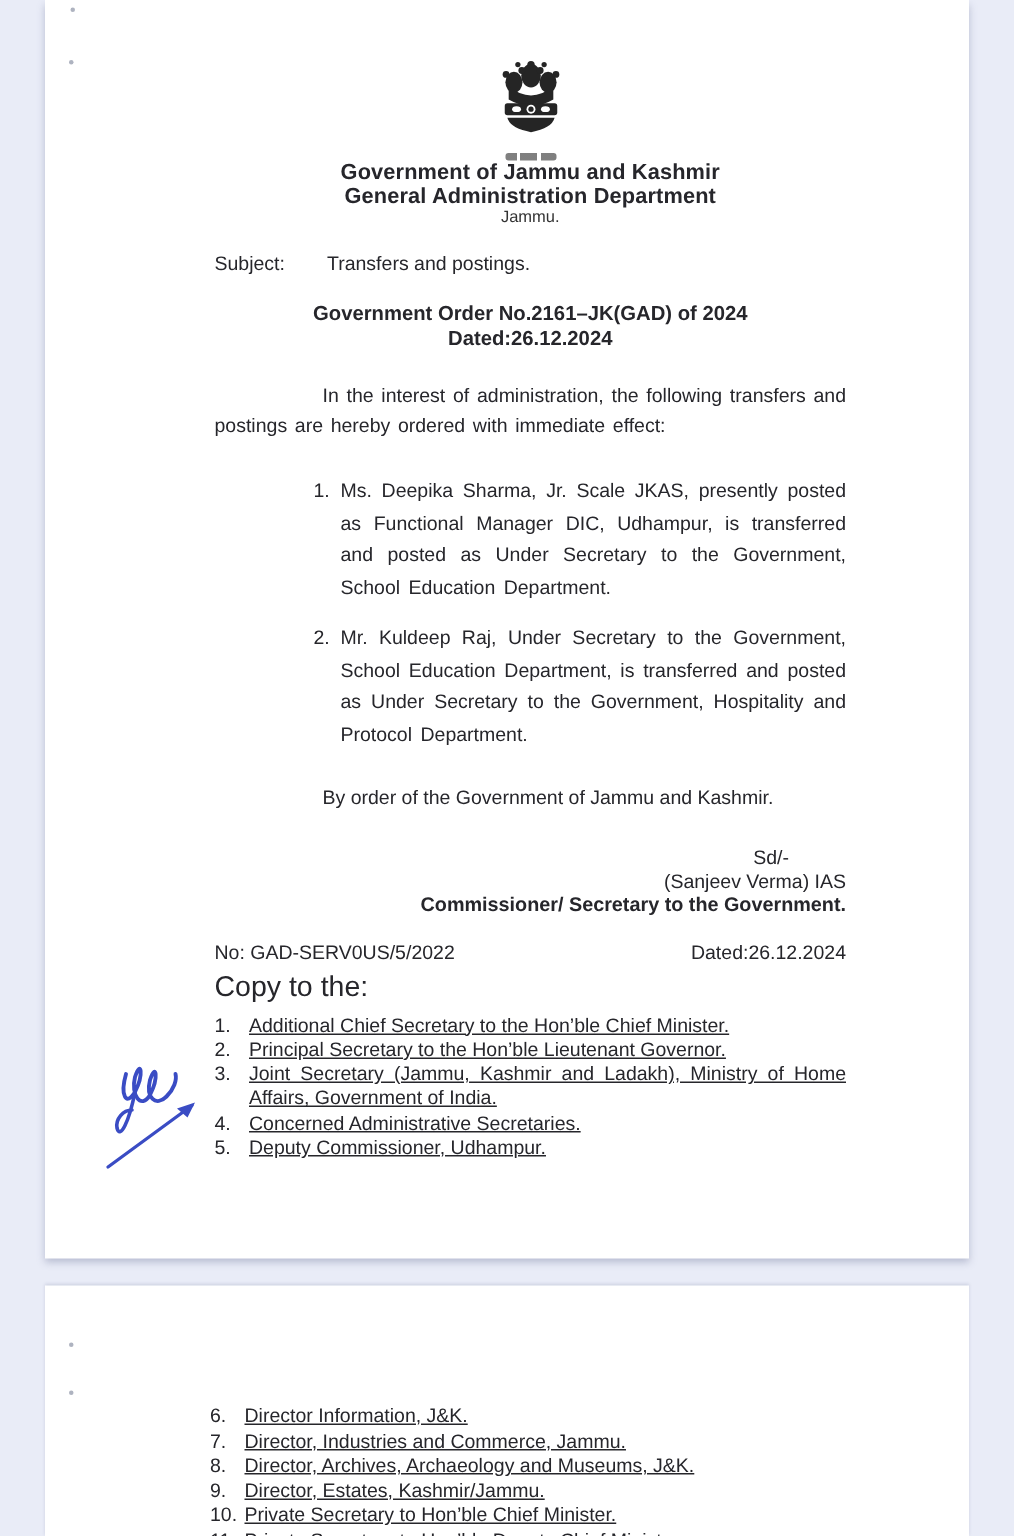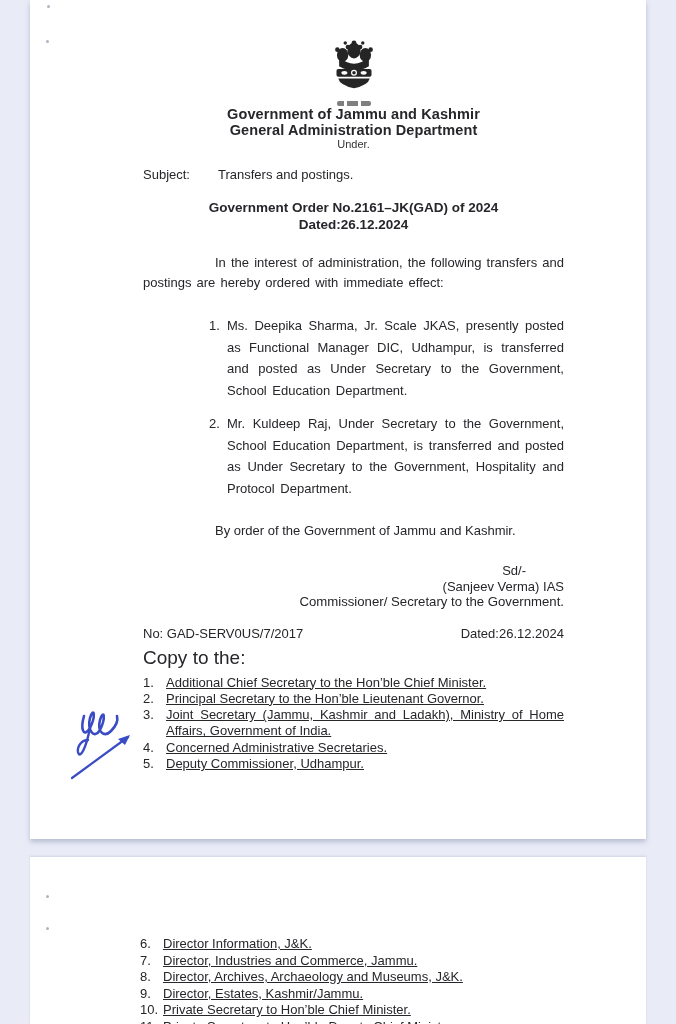--- a/index.html
+++ b/index.html
@@ -38,21 +38,21 @@
 
   .orders{margin-top:22px;margin-left:66px;}
   .order-item{display:flex;font-size:13px;line-height:21.5px;margin-bottom:12px;}
   .order-item .num{width:18px;flex:0 0 auto;}
   .order-item .txt{flex:1;text-align:justify;word-spacing:2px;}
 
   .by-order{margin-top:24px;margin-left:72px;font-size:13px;line-height:16px;}
 
   .sig-block{margin-top:24px;text-align:right;font-size:13px;line-height:15.5px;}
   .sig-sd{padding-right:38px;}
-  .sig-designation{font-weight:normal;font-size:13.2px;}
+  .sig-designation{font-weight:bold;font-size:13.2px;}
 
   .ref-row{margin-top:16px;display:flex;justify-content:space-between;font-size:13px;line-height:16px;}
 
   .copy-heading{margin-top:8px;font-size:19px;line-height:16px;}
 
   .copy-list{margin-top:9px;font-size:13px;}
   .copy-item{display:flex;line-height:16.3px;}
   .copy-item .num{width:23px;flex:0 0 auto;}
   .copy-item .txt{flex:1;text-align:justify;text-decoration:underline;}
   .p2-content .copy-item{line-height:16.5px;}
@@ -98,21 +98,21 @@
 
           <circle cx="32" cy="37.5" r="3.4" fill="#ffffff"></circle>
           <circle cx="32" cy="37.5" r="2" fill="#252525"></circle>
           <ellipse cx="21" cy="37.5" rx="3.4" ry="2.2" fill="#ffffff"></ellipse>
           <ellipse cx="43" cy="37.5" rx="3.4" ry="2.2" fill="#ffffff"></ellipse>
         </svg>
       </span>
       <div class="motto" title="सत्यमेव जयते"></div>
       <div class="org-bold">Government of Jammu and Kashmir</div>
       <div class="org-bold">General Administration Department</div>
-      <div class="org-small">Under.</div>
+      <div class="org-small">Jammu.</div>
     </div>
 
     <div class="subject-row">
       <span class="subject-label">Subject:</span>
       <span>Transfers and postings.</span>
     </div>
 
     <div class="order-title">
       <div>Government Order No.2161–JK(GAD) of 2024</div>
       <div>Dated:26.12.2024</div>
@@ -133,21 +133,21 @@
 
     <div class="by-order">By order of the Government of Jammu and Kashmir.</div>
 
     <div class="sig-block">
       <div class="sig-sd">Sd/-</div>
       <div>(Sanjeev Verma) IAS</div>
       <div class="sig-designation">Commissioner/ Secretary to the Government.</div>
     </div>
 
     <div class="ref-row">
-      <span>No: GAD-SERV0US/7/2017</span>
+      <span>No: GAD-SERV0US/5/2022</span>
       <span>Dated:26.12.2024</span>
     </div>
 
     <div class="copy-heading">Copy to the:</div>
 
     <div class="copy-list">
       <div class="copy-item">
         <span class="num">1.</span>
         <span class="txt">Additional Chief Secretary to the Hon’ble Chief Minister.</span>
       </div>

